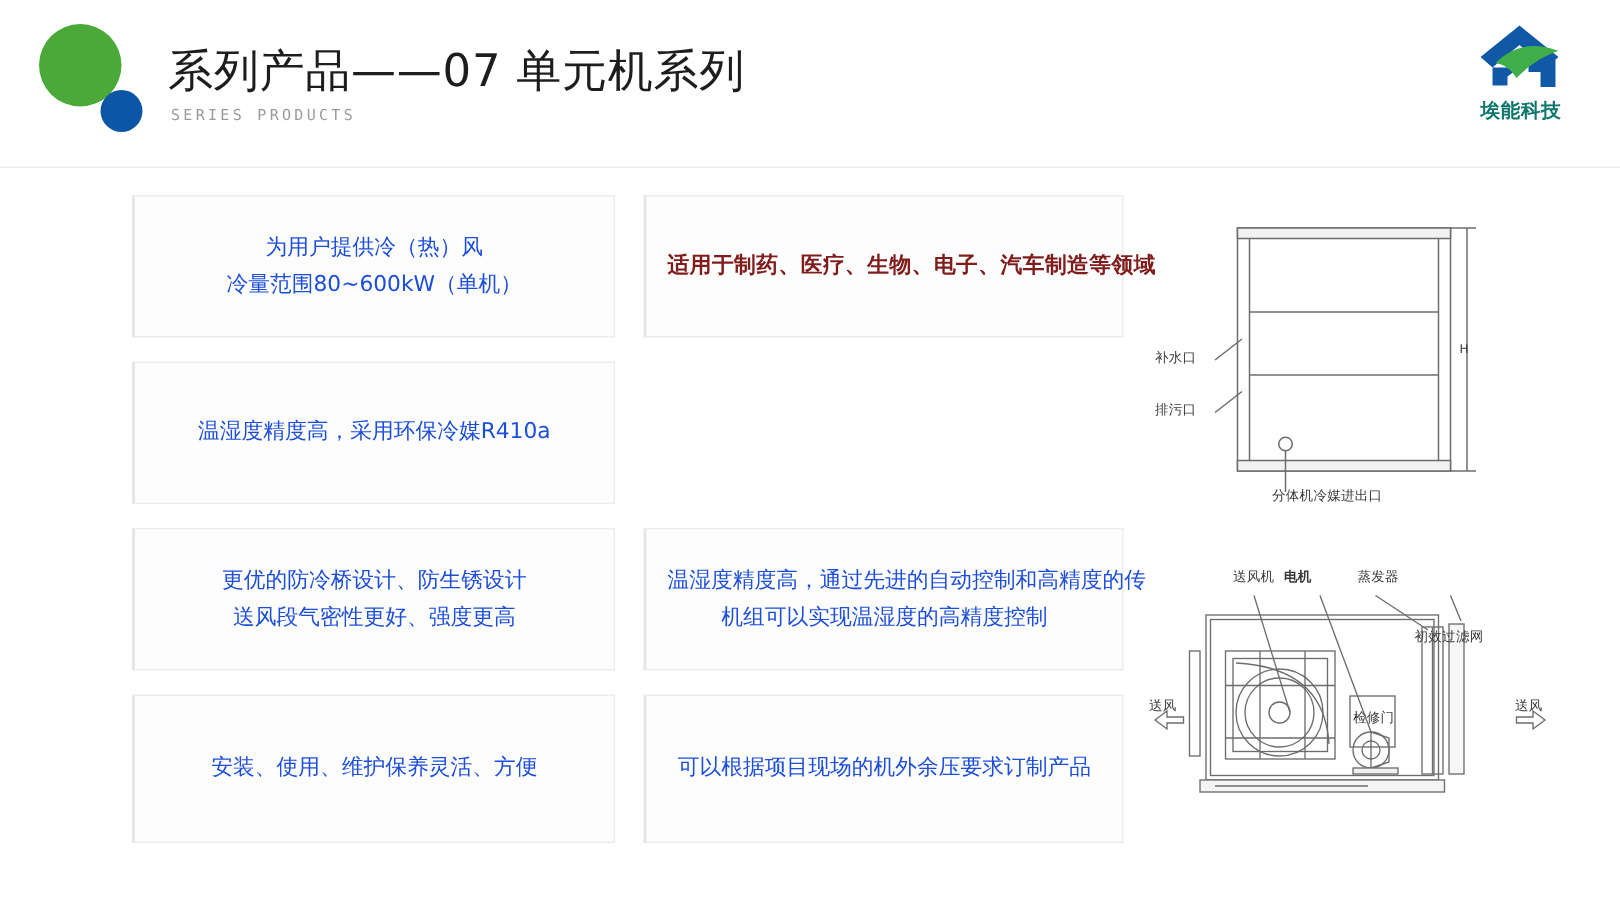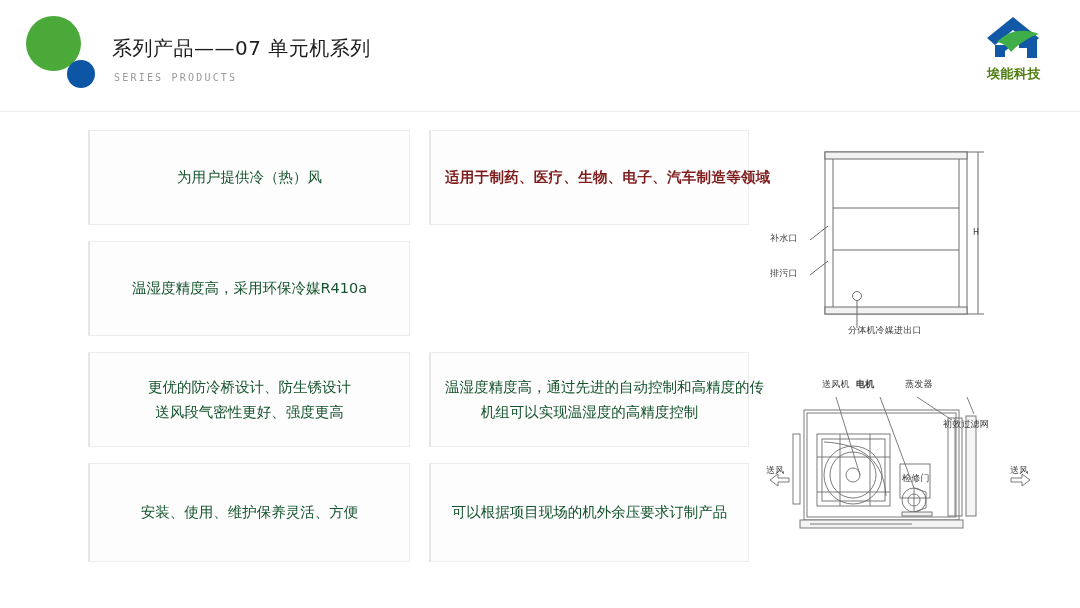--- a/index.html
+++ b/index.html
@@ -33,21 +33,21 @@
   .dot-blue {
     position: absolute;
     left: 67px; top: 60px;
     width: 28px; height: 28px;
     border-radius: 50%;
     background: #0d56a6;
   }
   .title {
     position: absolute;
     left: 112px; top: 28px;
-    font-size: 20px;
+    font-size: 30px;
     line-height: 40px;
     letter-spacing: 0.5px;
     color: #1d1d1d;
     font-family: "DejaVu Sans", "Liberation Sans", sans-serif;
     white-space: nowrap;
   }
   .subtitle {
     position: absolute;
     left: 114px; top: 72px;
     font-size: 10px;
@@ -69,21 +69,21 @@
     right: 14px; top: 12px;
     width: 104px; height: 86px;
     text-align: center;
   }
   .brand svg { display: block; margin: 0 auto; }
   .brand-name {
     margin-top: 1px;
     font-size: 13px;
     font-weight: bold;
     letter-spacing: 0.5px;
-    color: #4d7c0f;
+    color: #0f766e;
     font-family: "DejaVu Sans", "Liberation Sans", sans-serif;
   }
 
   
   .cards {
     position: absolute;
     left: 88px; top: 130px;
     width: 660px; height: 432px;
   }
   .card {
@@ -97,21 +97,21 @@
     justify-content: center;
     text-align: center;
     padding: 6px 14px;
   }
   .card .lines {
     width: 100%;
   }
   .card .line {
     font-size: 14.5px;
     line-height: 25px;
-    color: #14532d;
+    color: #1d4ed8;
     white-space: nowrap;
     font-family: "DejaVu Sans", "Liberation Sans", sans-serif;
   }
   .card.highlight .line {
     color: #7f1d1d;
     font-weight: bold;
     letter-spacing: 0.3px;
   }
 
   
@@ -160,20 +160,21 @@
   </div>
 
   <div class="divider"></div>
 </div>
 
 <div class="cards">
 
   <div class="card col-l row-1">
     <div class="lines">
       <div class="line">为用户提供冷（热）风</div>
+      <div class="line">冷量范围80~600kW（单机）</div>
     </div>
   </div>
 
   <div class="card col-r row-1 highlight">
     <div class="lines">
       <div class="line">适用于制药、医疗、生物、电子、汽车制造等领域</div>
     </div>
   </div>
 
   <div class="card col-l row-2">

